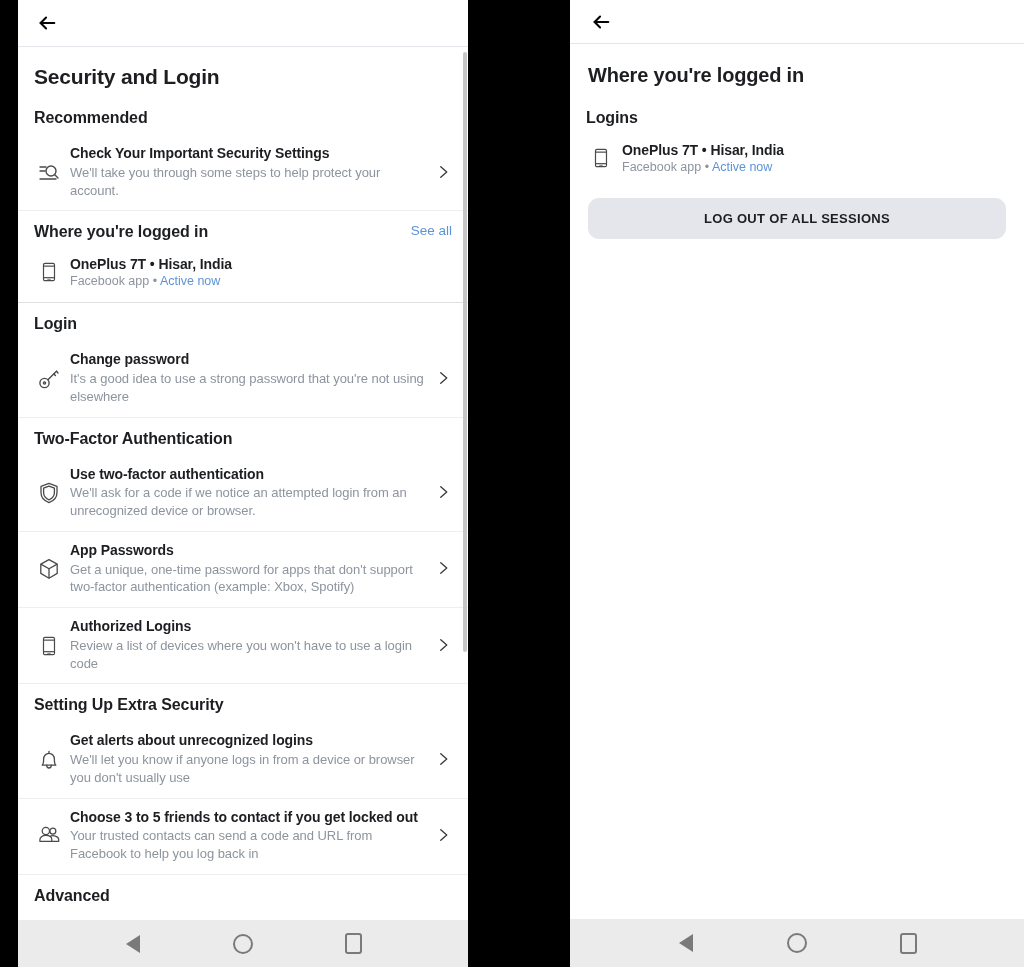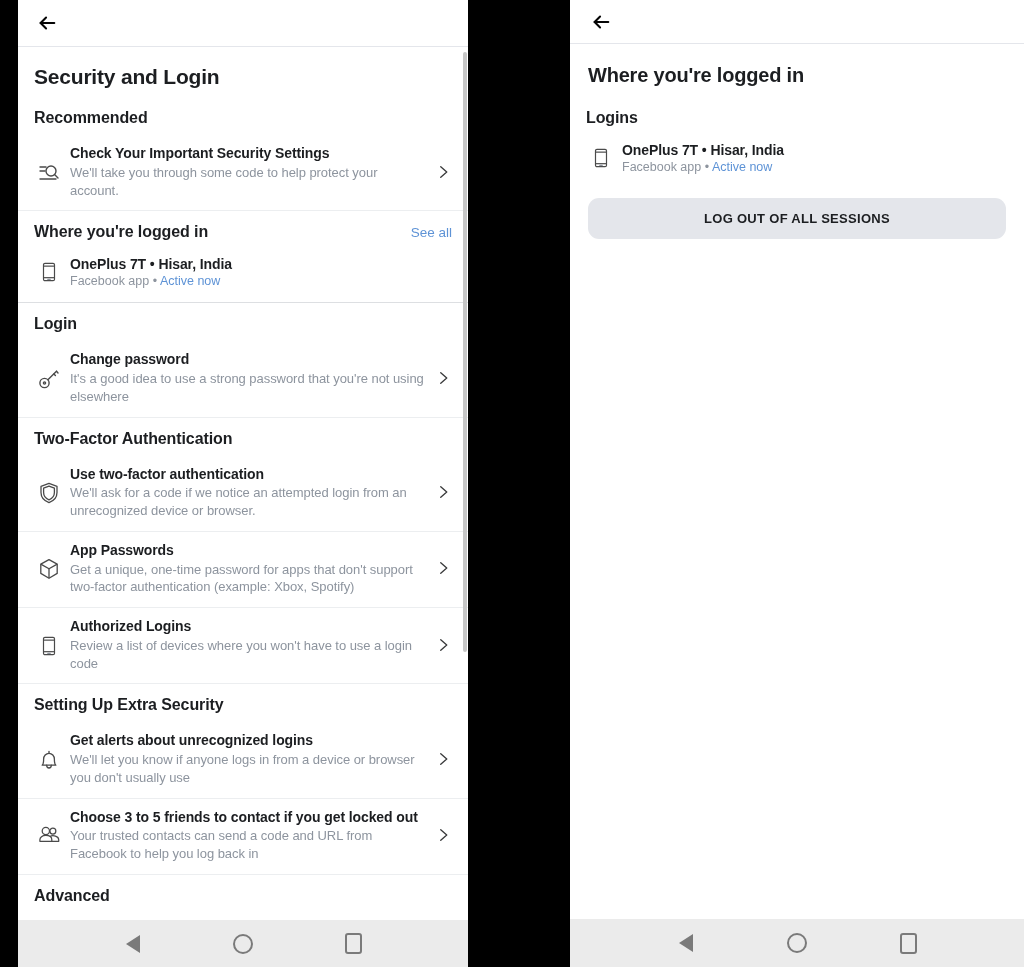--- a/index.html
+++ b/index.html
@@ -70,21 +70,21 @@
     font-size: 21px;
     font-weight: bold;
     color: #1c1e21;
     letter-spacing: -0.2px;
   }
   #left-screen .page-title { padding: 18px 16px 8px 16px; }
   #right-screen .page-title { padding: 20px 18px 10px 18px; font-size: 20px; }
 
   .section-header {
     display: flex;
-    align-items: center;
+    align-items: flex-start;
     justify-content: space-between;
     padding: 12px 16px 8px 16px;
   }
   .section-title {
     font-size: 16px;
     font-weight: bold;
     color: #1c1e21;
     letter-spacing: -0.1px;
   }
   .see-all {
@@ -243,21 +243,21 @@
         <svg width="24" height="24" viewBox="0 0 24 24" fill="none" stroke="#4a4a4a" stroke-width="1.4" stroke-linecap="round">
           <line x1="3" y1="6" x2="9" y2="6"></line>
           <line x1="3" y1="10" x2="8" y2="10"></line>
           <line x1="3" y1="18" x2="19" y2="18"></line>
           <circle cx="14" cy="10" r="5"></circle>
           <line x1="17.8" y1="13.8" x2="21" y2="17"></line>
         </svg>
       </span>
       <span class="row-text">
         <span class="row-title">Check Your Important Security Settings</span>
-        <div class="row-sub">We'll take you through some code to help protect your account.</div>
+        <div class="row-sub">We'll take you through some steps to help protect your account.</div>
       </span>
       <span class="row-chevron">
         <svg width="18" height="18" viewBox="0 0 24 24" fill="none" stroke="#3a3b3c" stroke-width="1.8" stroke-linecap="round" stroke-linejoin="round">
             <polyline points="9,5 17,12 9,19"></polyline>
           </svg>
       </span>
     </div>
 
     <div class="section-header">
       <span class="section-title">Where you're logged in</span>

